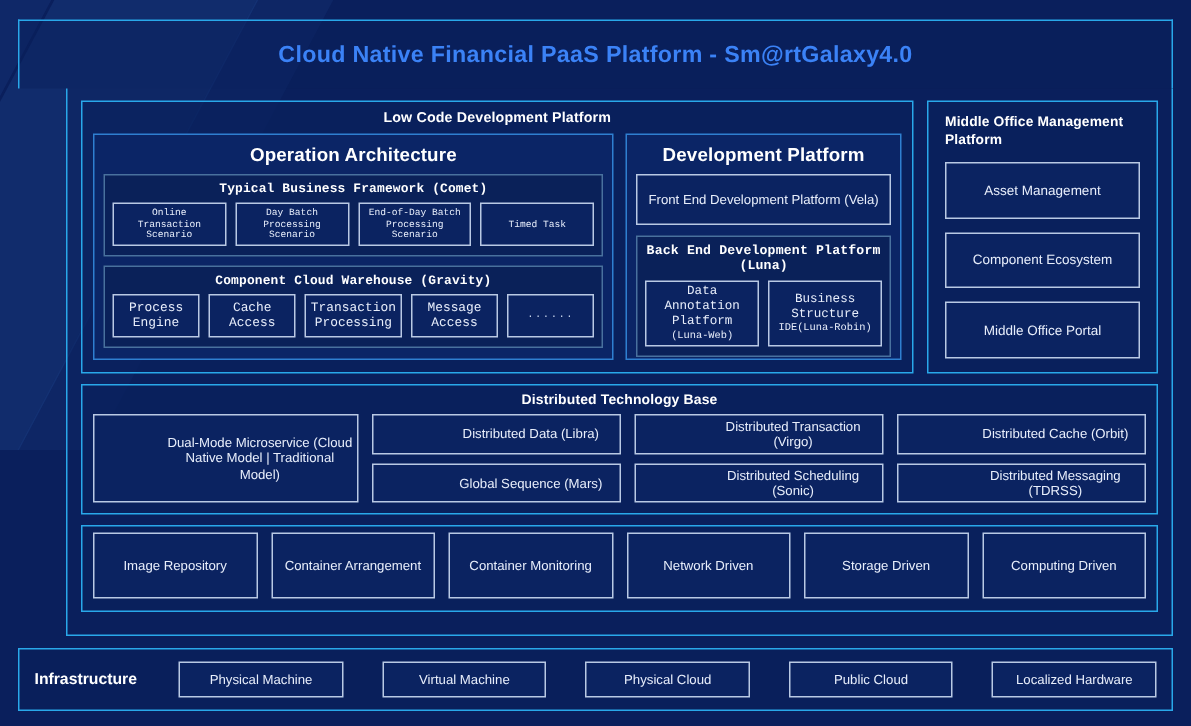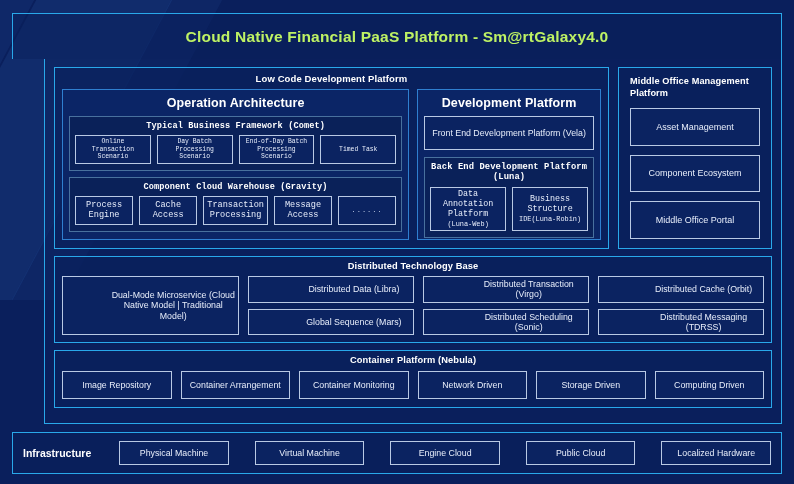--- a/index.html
+++ b/index.html
@@ -89,21 +89,21 @@
     border: 1.5px solid #29a8ea;
     border-bottom: none;
     background: rgba(9,32,92,0.45);
     height: 46px;
     display: flex;
     align-items: center;
     justify-content: center;
     flex: 0 0 auto;
   }
   .title-bar .t {
-    color: #bef264;
+    color: #3b82f6;
     font-size: 15.5px;
     font-weight: bold;
     letter-spacing: .2px;
   }
 
   
   .body-frame {
     border: 1.5px solid #29a8ea;
     border-top: none;
     background: rgba(9,32,92,0.40);
@@ -293,35 +293,34 @@
           <div class="node">Distributed Scheduling (Sonic)</div>
         </div>
         <div class="dtb-col">
           <div class="node">Distributed Cache (Orbit)</div>
           <div class="node">Distributed Messaging (TDRSS)</div>
         </div>
       </div>
     </div>
 
     <div class="frame-outer cplat">
-      <div class="cap">Container Platform (Nebula)</div>
       <div class="cplat-row">
         <div class="node">Image Repository</div>
         <div class="node">Container Arrangement</div>
         <div class="node">Container Monitoring</div>
         <div class="node">Network Driven</div>
         <div class="node">Storage Driven</div>
         <div class="node">Computing Driven</div>
       </div>
     </div>
 
   </div>
 
   <div class="infra">
     <div class="lbl">Infrastructure</div>
     <div class="node">Physical Machine</div>
     <div class="node">Virtual Machine</div>
-    <div class="node">Engine Cloud</div>
+    <div class="node">Physical Cloud</div>
     <div class="node">Public Cloud</div>
     <div class="node">Localized Hardware</div>
   </div>
 
 </div>
 
 </body></html>

